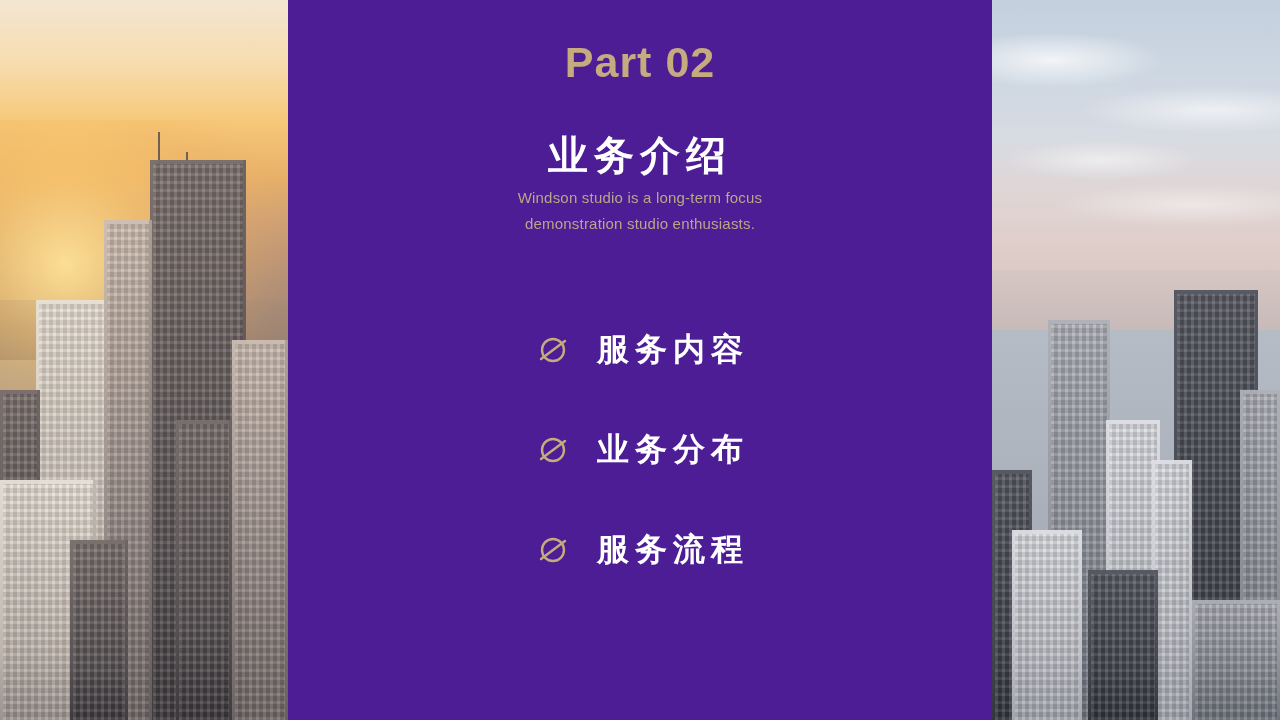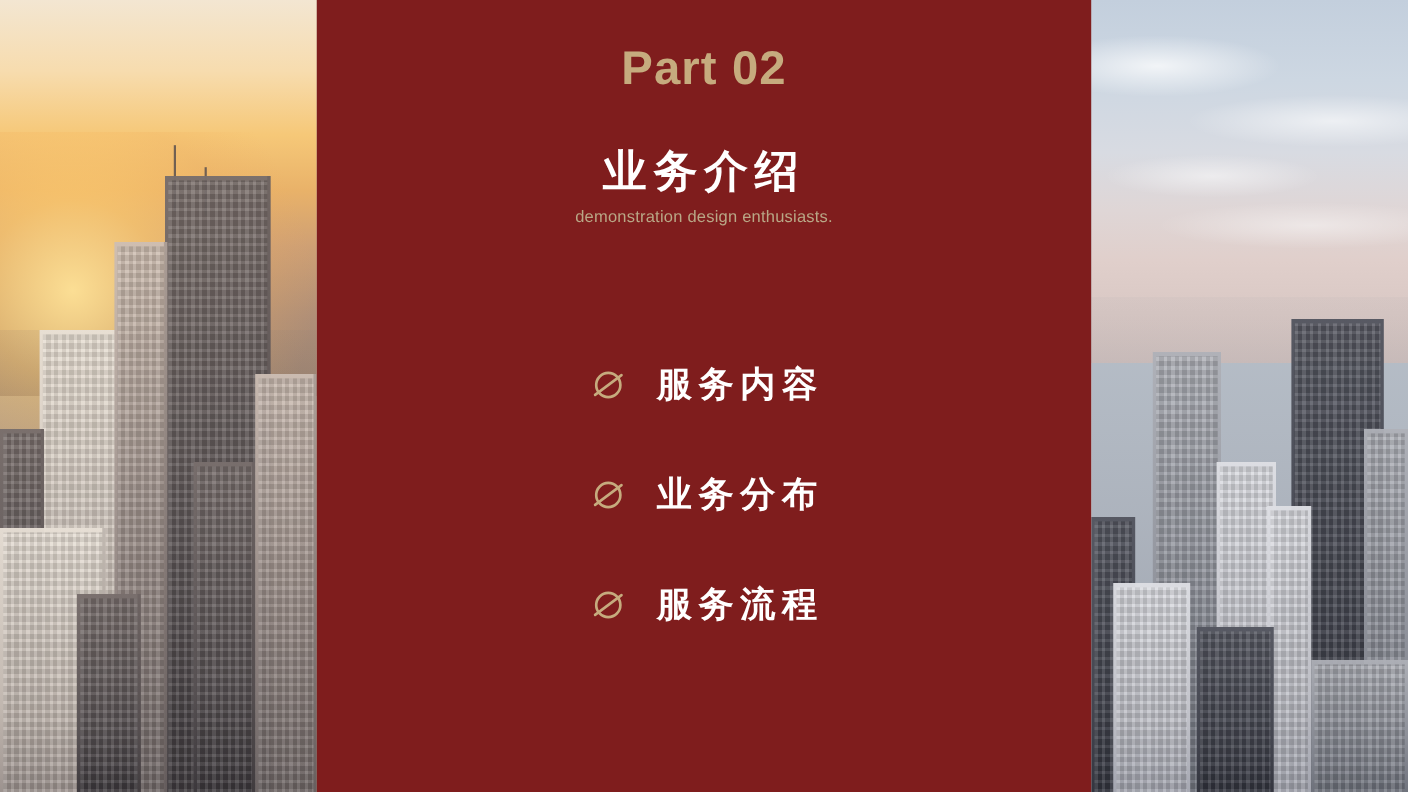--- a/index.html
+++ b/index.html
@@ -137,21 +137,21 @@
     opacity: 0.7;
   }
 
   
   .panel {
     position: absolute;
     left: 288px;
     top: 0;
     width: 704px;
     height: 720px;
-    background: #7f1d1d;
+    background: #4c1d95;
   }
   .part-label {
     position: absolute;
     top: 38px;
     left: 0;
     width: 704px;
     text-align: center;
     color: #c6ab7e;
     font-size: 43px;
     font-weight: bold;
@@ -281,21 +281,22 @@
       </div>
   </div>
 
   <div class="panel">
 
     <div class="part-label">Part 02</div>
 
     <div class="section-title">业务介绍</div>
 
     <div class="subtitle">
-      <div>demonstration design enthusiasts.</div>
+      <div>Windson studio is a long-term focus</div>
+      <div>demonstration studio enthusiasts.</div>
     </div>
 
     <div class="items">
 
       <div class="item">
         <span class="item-icon">
           <svg width="44" height="44" viewBox="0 0 44 44">
             <circle cx="22" cy="22" r="11" fill="none" stroke="#c6ab7e" stroke-width="2.4"></circle>
             <line x1="10" y1="31" x2="34" y2="13" stroke="#c6ab7e" stroke-width="2.4" stroke-linecap="round"></line>
           </svg>

